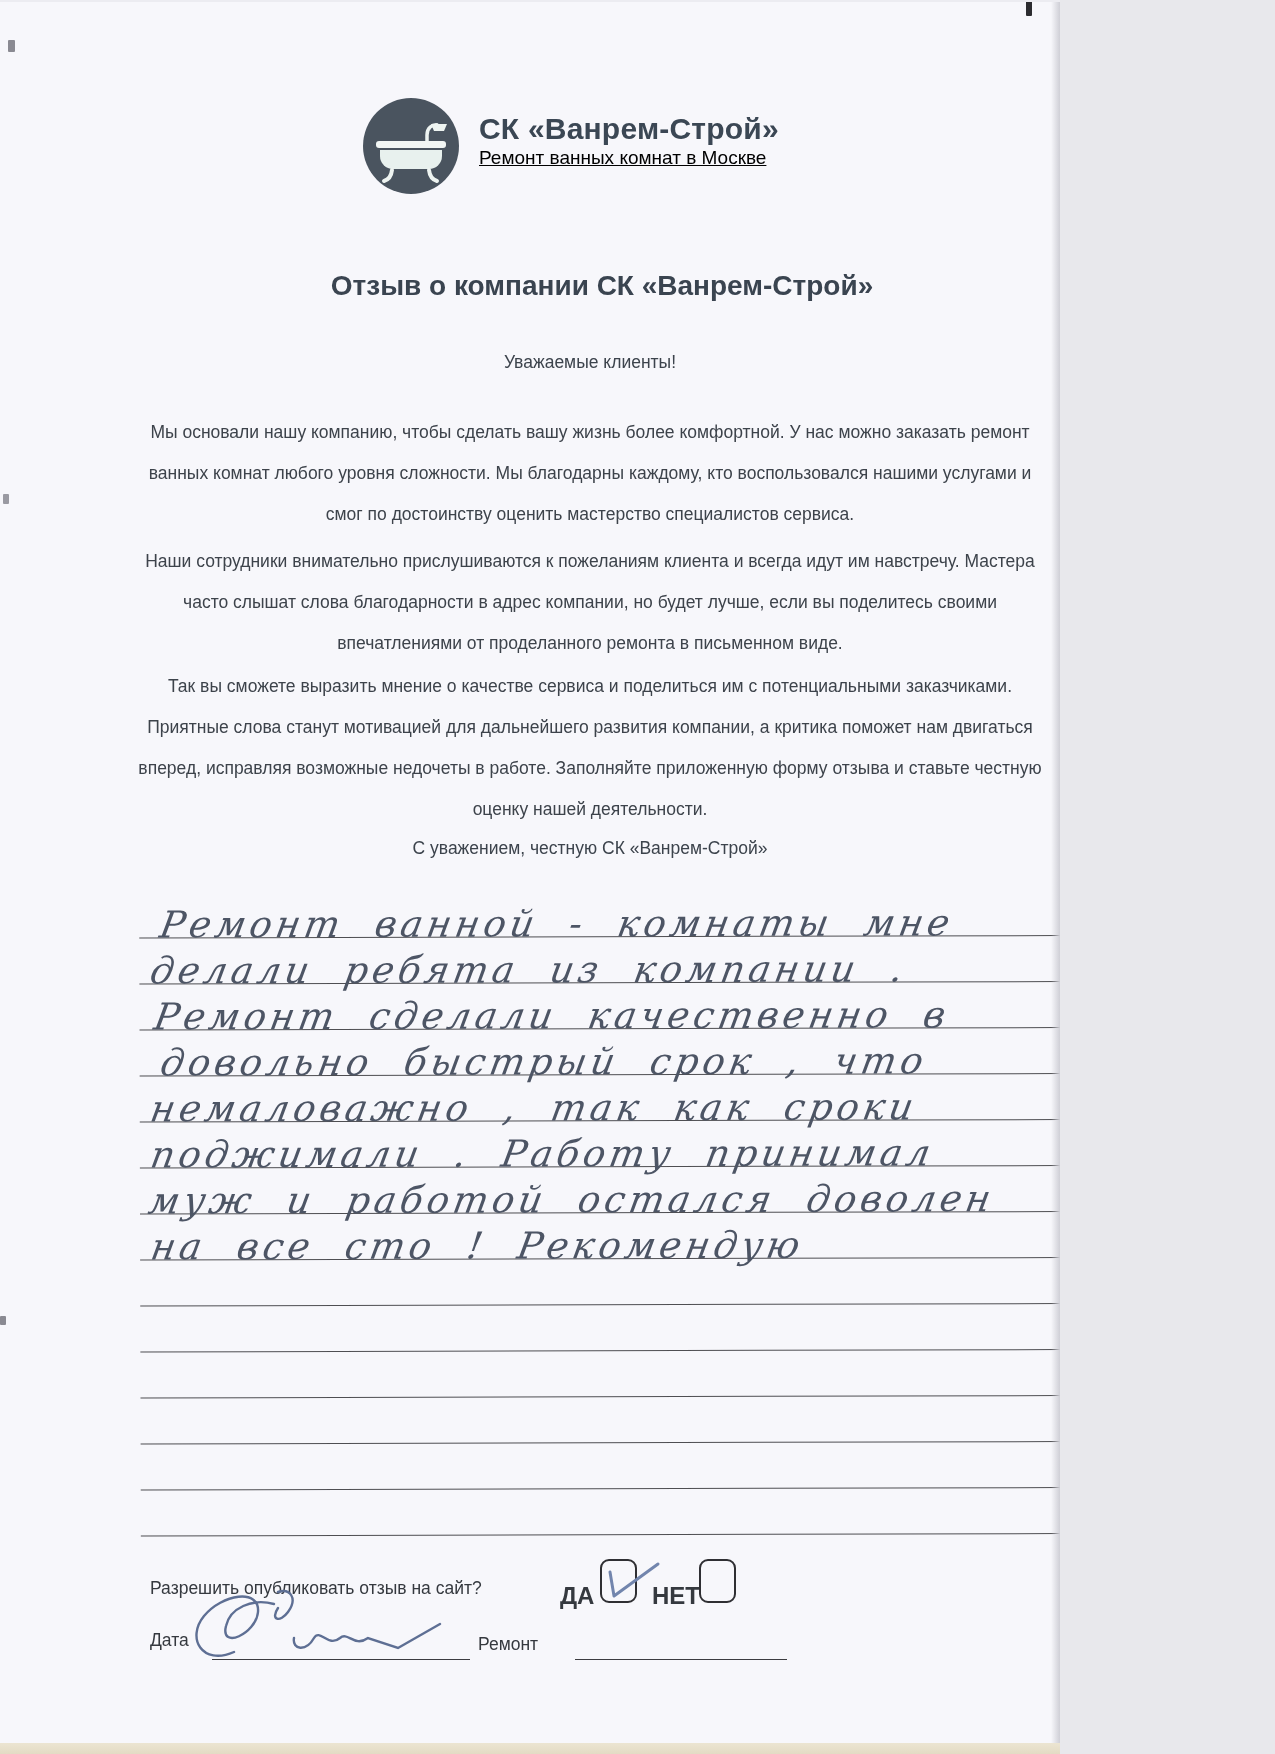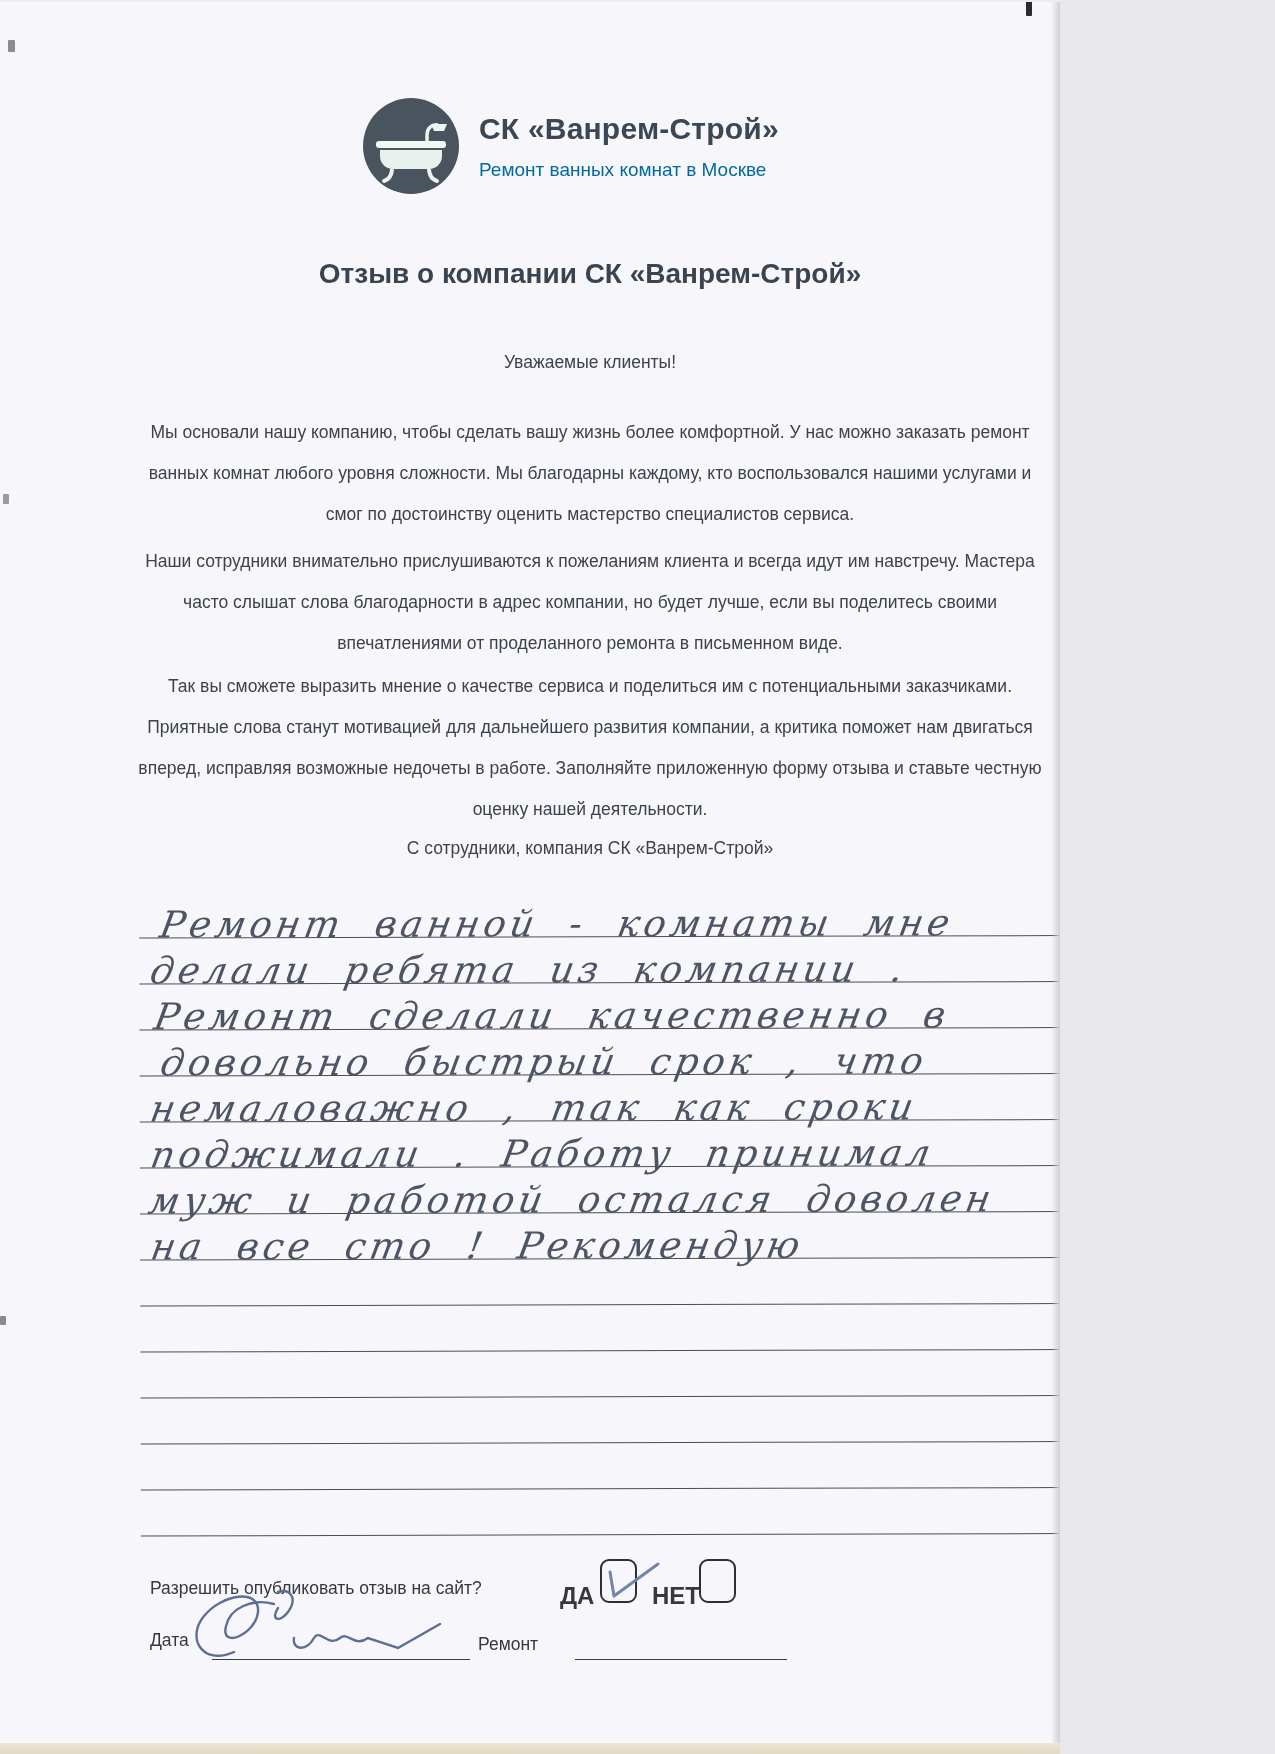--- a/index.html
+++ b/index.html
@@ -13,25 +13,25 @@
   }
   
   .logo{position:absolute;left:363px;top:98px;display:flex;align-items:flex-start;}
   .logo-circle{
     width:96px;height:96px;border-radius:50%;
     background:#4a545f;display:flex;align-items:center;justify-content:center;
     flex:0 0 auto;
   }
   .logo-text{margin-left:20px;padding-top:14px;}
   .company-name{font-size:30px;font-weight:bold;color:#3b4754;letter-spacing:.2px;}
-  .tagline{font-size:19px;color:#0369a1;margin-top:13px;}
+  .tagline{font-size:19px;color:#000000;margin-top:1px;text-decoration:underline;}
   
   .title{
     position:absolute;left:135px;width:910px;top:258px;
-    text-align:center;font-size:28px;font-weight:bold;color:#3a4450;margin:0;
+    text-align:center;font-size:28px;font-weight:bold;color:#3a4450;margin:12px;
   }
   .greeting{position:absolute;left:135px;width:910px;top:352px;text-align:center;font-size:17.5px;}
   .para{
     position:absolute;left:135px;width:910px;margin:0;
     text-align:center;font-size:17.5px;line-height:41px;color:#3d434b;
   }
   .p1{top:412px;} .p2{top:541px;} .p3{top:666px;}
   .signoff{position:absolute;left:135px;width:910px;top:838px;text-align:center;font-size:17.5px;}
   
   .ruled{position:absolute;left:140px;top:891px;width:1118px;transform:rotate(-0.15deg);}
@@ -89,21 +89,21 @@
       <div class="company-name">СК «Ванрем-Строй»</div>
       <div class="tagline">Ремонт ванных комнат в Москве</div>
     </div>
   </div>
 
   <h1 class="title">Отзыв о компании СК «Ванрем-Строй»</h1>
   <div class="greeting">Уважаемые клиенты!</div>
   <p class="para p1">Мы основали нашу компанию, чтобы сделать вашу жизнь более комфортной. У нас можно заказать ремонт ванных комнат любого уровня сложности. Мы благодарны каждому, кто воспользовался нашими услугами и смог по достоинству оценить мастерство специалистов сервиса.</p>
   <p class="para p3">Так вы сможете выразить мнение о качестве сервиса и поделиться им с потенциальными заказчиками. Приятные слова станут мотивацией для дальнейшего развития компании, а критика поможет нам двигаться вперед, исправляя возможные недочеты в работе. Заполняйте приложенную форму отзыва и ставьте честную оценку нашей деятельности.</p>
   <p class="para p2">Наши сотрудники внимательно прислушиваются к пожеланиям клиента и всегда идут им навстречу. Мастера часто слышат слова благодарности в адрес компании, но будет лучше, если вы поделитесь своими впечатлениями от проделанного ремонта в письменном виде.</p>
-  <div class="signoff">С сотрудники, компания СК «Ванрем-Строй»</div>
+  <div class="signoff">С уважением, честную СК «Ванрем-Строй»</div>
 
   <div class="ruled">
     <div class="rule-row">
         <span class="hand" style="left:18px">Ремонт ванной - комнаты мне</span>
       </div>
     <div class="rule-row">
         <span class="hand" style="left:8px">делали ребята из компании .</span>
       </div>
     <div class="rule-row">
         <span class="hand" style="left:12px">Ремонт сделали качественно в</span>

